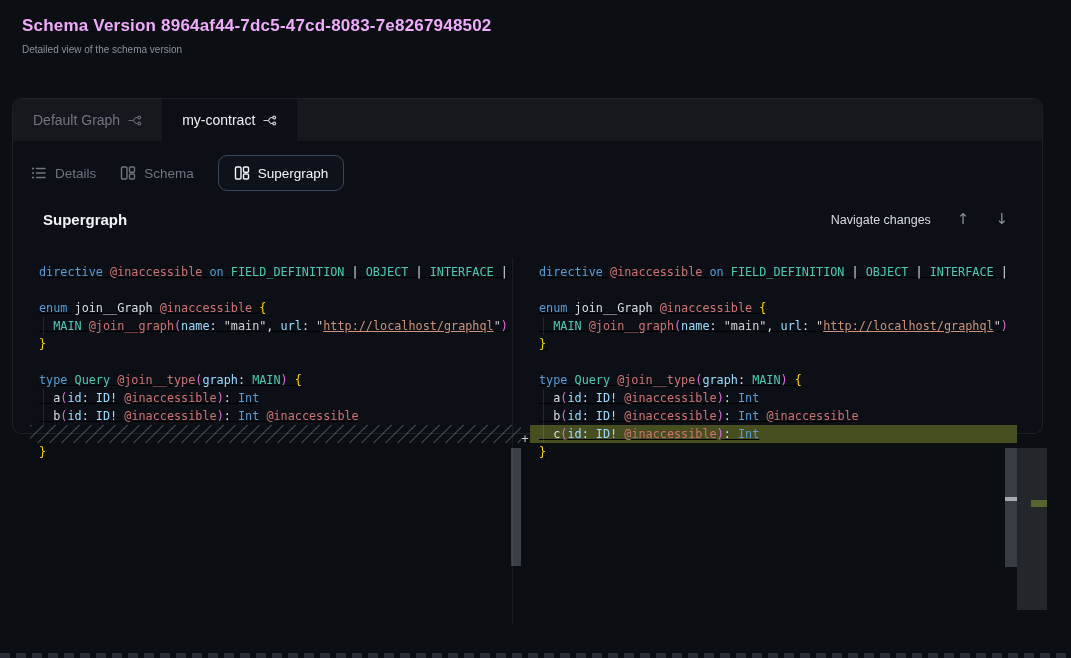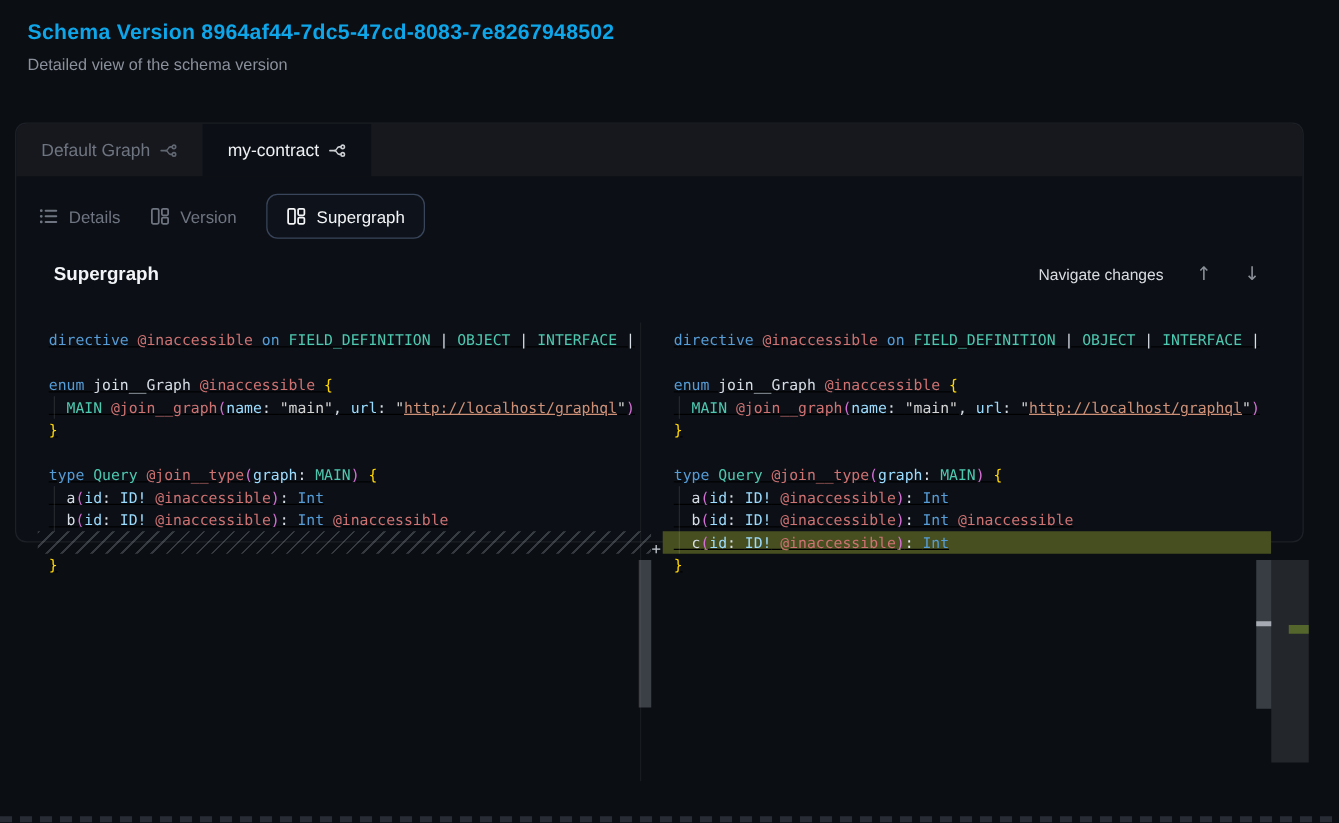--- a/index.html
+++ b/index.html
@@ -1,22 +1,22 @@
 <!DOCTYPE html>
 <html><head>
 <meta charset="utf-8">
 <style>
   * { margin:0; padding:0; box-sizing:border-box; }
   html,body { width:1071px; height:658px; background:#0b0e13; overflow:hidden;
               font-family:"Liberation Sans", sans-serif; position:relative; }
 
   
   .page-title { position:absolute; left:22px; top:16px; font-size:17px; font-weight:bold;
-                color:#0ea5e9; letter-spacing:.2px; }
-  .page-sub   { position:absolute; left:22px; top:44px; font-size:13px; color:#8b919c; }
+                color:#f0abfc; letter-spacing:.2px; }
+  .page-sub   { position:absolute; left:22px; top:44px; font-size:10px; color:#8b919c; }
 
   
   .card { position:absolute; left:12px; top:98px; width:1031px; height:336px;
           background:#0c1016; border:1px solid rgba(255,255,255,0.07); border-radius:9px; }
 
   .tabstrip { position:absolute; left:0; top:0; right:0; height:42px; background:#16181e;
               border-radius:8px 8px 0 0; display:flex; overflow:hidden; }
   .gtab { display:flex; align-items:center; justify-content:center; gap:7px; padding:0 20px;
           font-size:14px; color:#6f7580; cursor:pointer; }
   .gtab.active { background:#0c1016; color:#eef0f3;justify-content:flex-end; }
@@ -110,21 +110,21 @@
         <path d="M2 3.5h.01M2 8h.01M2 12.5h.01" stroke-width="2.2"></path>
       </svg>
       <span>Details</span>
     </div>
     <div class="vtab">
       <svg viewBox="0 0 16 16" fill="none" stroke="currentColor" stroke-width="1.4">
         <rect x="1.5" y="2" width="5.5" height="12" rx="1.2"></rect>
         <rect x="9.5" y="2" width="5" height="5.2" rx="1"></rect>
         <rect x="9.5" y="9" width="5" height="5" rx="1"></rect>
       </svg>
-      <span>Version</span>
+      <span>Schema</span>
     </div>
     <div class="vtab active">
       <svg viewBox="0 0 16 16" fill="none" stroke="currentColor" stroke-width="1.4">
         <rect x="1.5" y="2" width="5.5" height="12" rx="1.2"></rect>
         <rect x="9.5" y="2" width="5" height="5.2" rx="1"></rect>
         <rect x="9.5" y="9" width="5" height="5" rx="1"></rect>
       </svg>
       <span>Supergraph</span>
     </div>
   </div>

